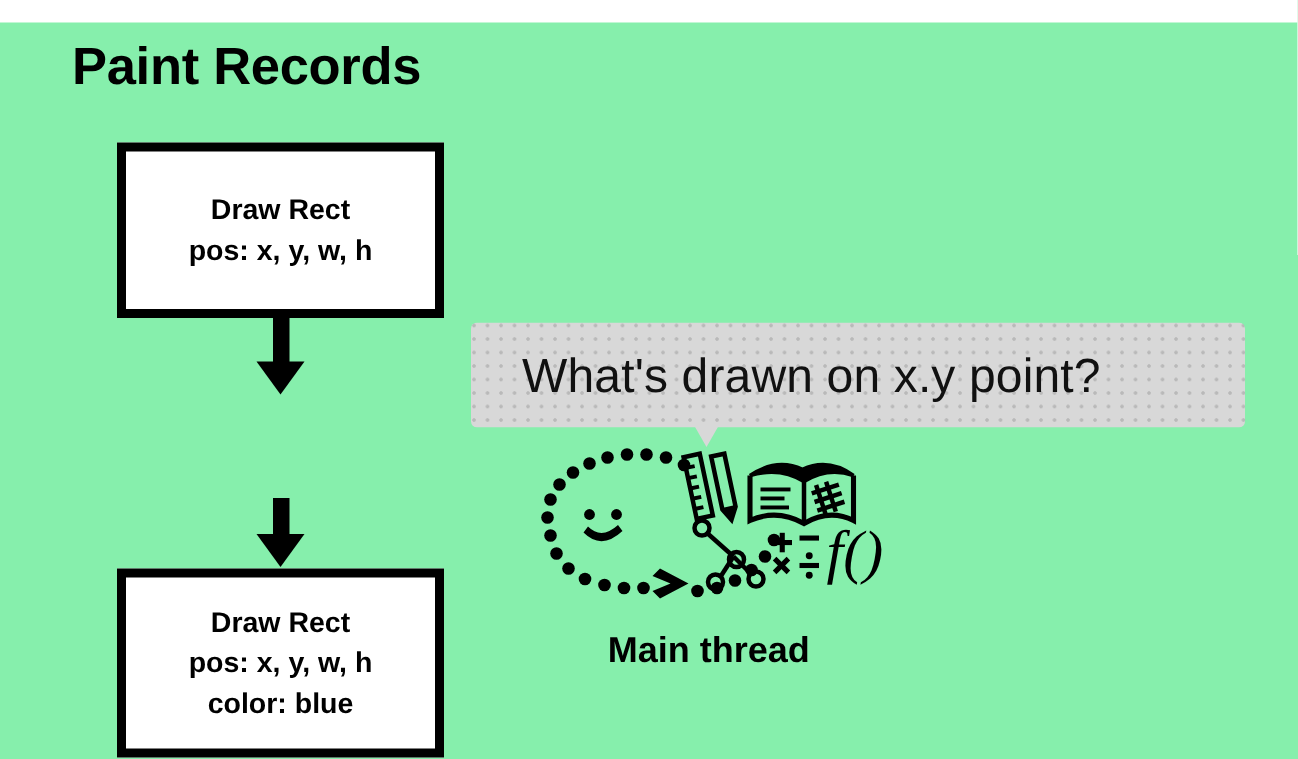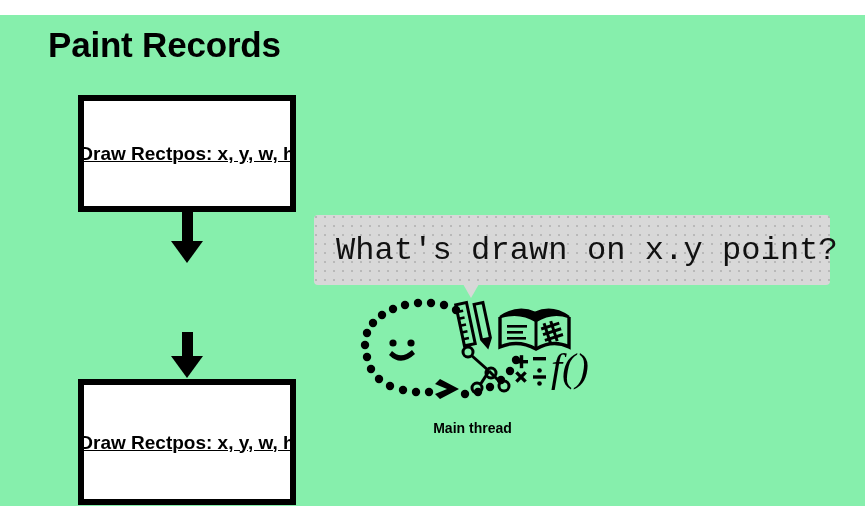--- a/index.html
+++ b/index.html
@@ -36,25 +36,24 @@
     white-space: nowrap;
   }
 
   
   .record-box {
     position: absolute;
     box-sizing: border-box;
     background: #ffffff;
     border: 6px solid #000000;
     display: flex;
-    flex-direction: row;
+    flex-direction: column;
     align-items: center;
     justify-content: center;
     text-align: center;
-    text-decoration: underline;
   }
   .record-box .line {
     font-size: 19px;
     font-weight: bold;
     line-height: 27px;
     white-space: nowrap;
     color: #000;
   }
 
   #box-1 { left: 78px;  top: 80px;  width: 218px; height: 117px; }
@@ -94,22 +93,21 @@
     width: 516px;
     height: 70px;
     box-sizing: border-box;
     border-radius: 4px;
     background-color: #d8d8d8;
     background-image:
       radial-gradient(circle at 2px 2px, rgba(160,160,160,0.55) 1px, transparent 1.4px);
     background-size: 9px 9px;
     display: flex;
     align-items: center;
-    padding-left: 22px;
-    font-family: Liberation Mono, monospace;
+    padding-left: 34px;
   }
   #speech-bubble .bubble-text {
     font-size: 32px;
     font-weight: normal;
     color: #111;
     white-space: nowrap;
     letter-spacing: 0.1px;
   }
   #bubble-tail {
     position: absolute;
@@ -131,21 +129,21 @@
     height: 110px;
   }
   #illustration svg { display: block; }
 
   .main-thread-label {
     position: absolute;
     left: 355px;
     top: 405px;
     width: 235px;
     text-align: center;
-    font-size: 14px;
+    font-size: 24px;
     font-weight: bold;
     color: #000;
     white-space: nowrap;
   }
 </style>
 </head>
 <body>
 
 <div id="slide">
 
@@ -163,20 +161,21 @@
 
 
   <div class="arrow" id="arrow-2">
     <div class="shaft"></div>
     <div class="head"></div>
   </div>
 
   <div class="record-box" id="box-3">
     <div class="line">Draw Rect</div>
     <div class="line">pos: x, y, w, h</div>
+    <div class="line">color: blue</div>
   </div>
 
   <div id="speech-bubble">
     <div class="bubble-text">What's drawn on x.y point?</div>
   </div>
   <div id="bubble-tail"></div>
 
   <div id="illustration">
     <svg width="235" height="110" viewBox="0 0 235 110" xmlns="http://www.w3.org/2000/svg">
       <g fill="#000000">

